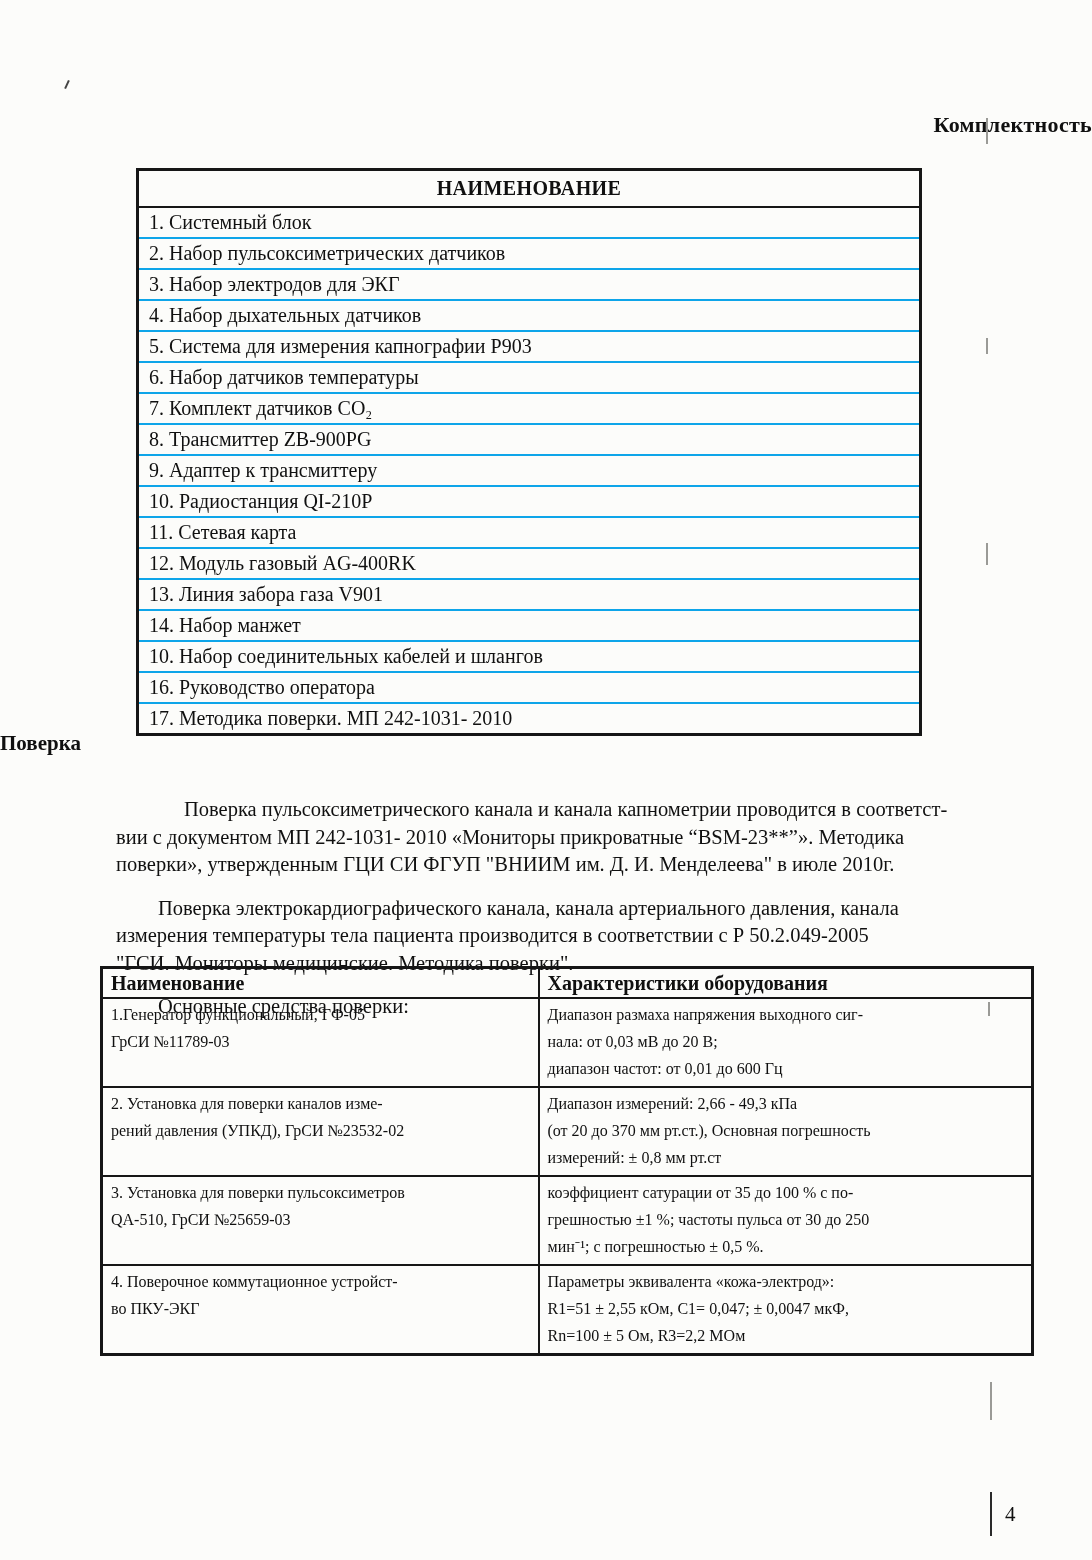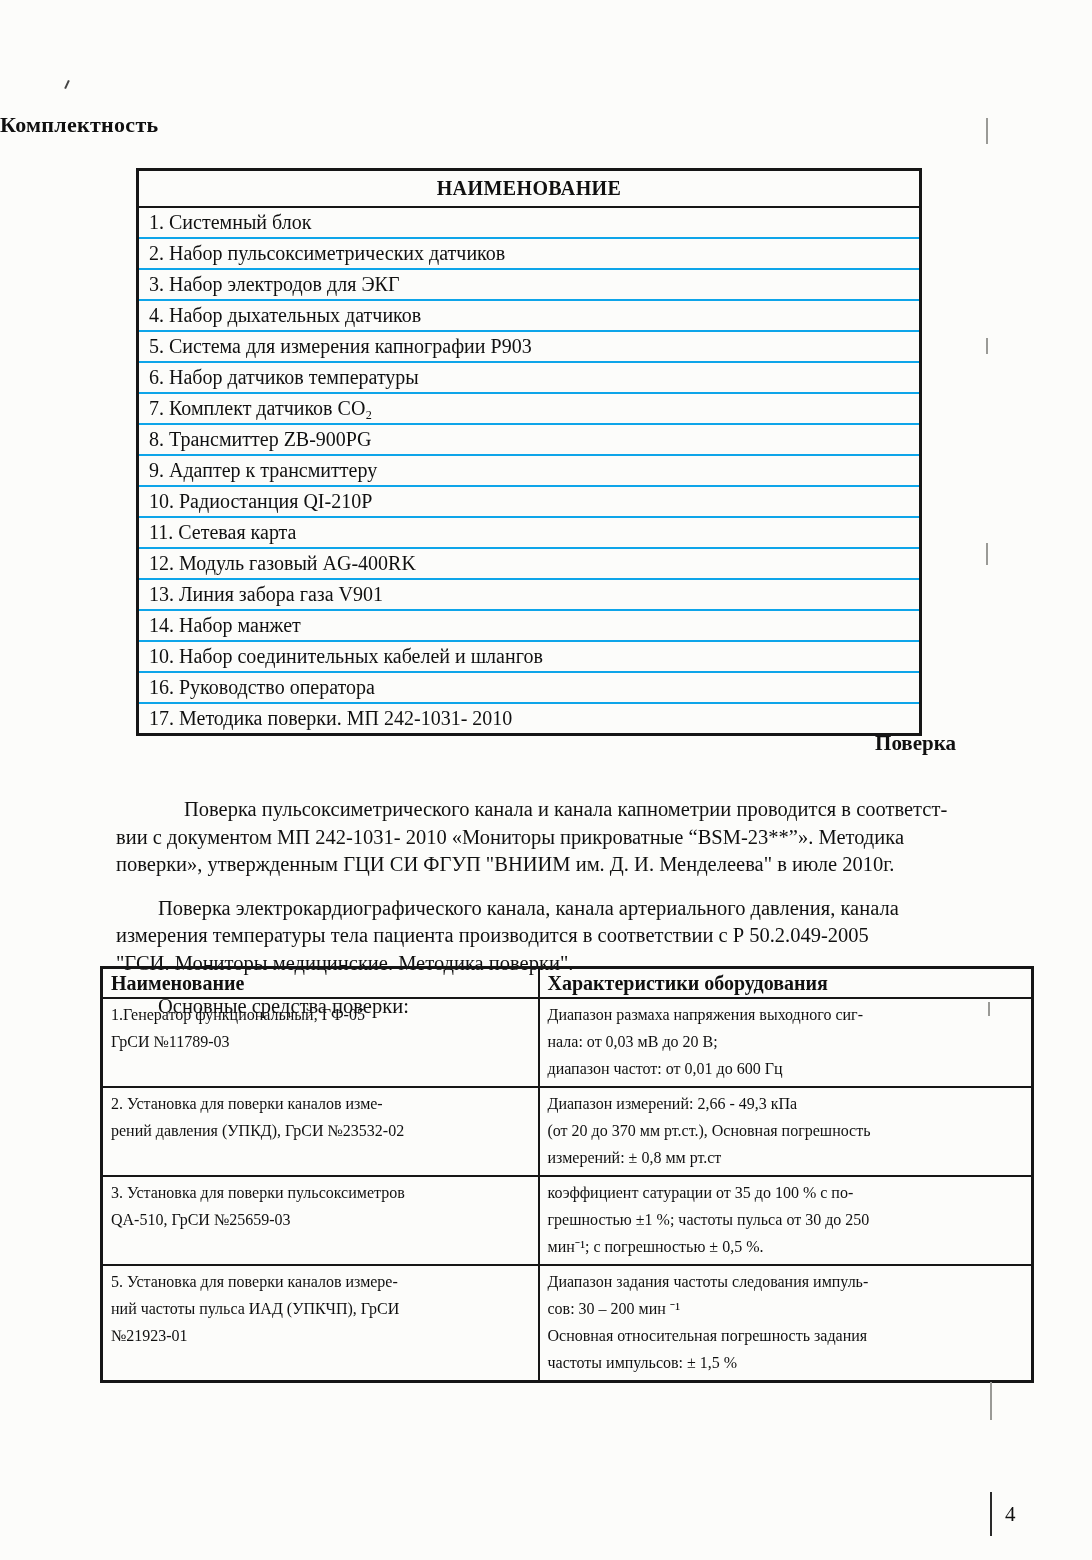--- a/index.html
+++ b/index.html
@@ -10,21 +10,21 @@
     color:#101010;
     position:relative;
     overflow:hidden;
   }
   .page {
     position:absolute; inset:0;
     background:#fcfcfa;
   }
   .doc-title {
     position:absolute; top:112px; left:0; width:1092px;
-    text-align:left; font-weight:bold; font-size:22px;
+    text-align:right; font-weight:bold; font-size:22px;
     letter-spacing:0.3px;
   }
   
   table { border-collapse:collapse; }
   .table1 {
     position:absolute; left:136px; top:168px; width:786px;
     border:3px solid #161616;
   }
   .table1 th {
     border:2px solid #161616;
@@ -32,22 +32,22 @@
     padding:6px 8px; letter-spacing:0.4px;
   }
   .table1 td {
     border:2px solid #0ea5e9;
     font-size:20px; line-height:23px;
     padding:3px 10px;
     white-space:nowrap;
   }
   
   .section-title {
-    position:absolute; top:731px; left:14px; width:942px;
-    text-align:right; font-weight:bold; font-size:21px;
+    position:absolute; top:731px; left:0; width:942px;
+    text-align:left; font-weight:bold; font-size:21px;
   }
   .bodytext {
     position:absolute; left:100px; top:780px; width:936px;
     font-size:20.5px; line-height:27.5px;
   }
   .bodytext p { margin:16px; white-space:pre-line; }
   .p-indent-lg { text-indent:68px; }
   .p-indent-sm { text-indent:42px; }
   
   .table2 {
@@ -198,27 +198,25 @@
 измерений: ± 0,8 мм рт.ст</td>
       </tr>
       <tr>
         <td>3. Установка для поверки пульсоксиметров
 QA-510, ГрСИ №25659-03</td>
         <td>коэффициент сатурации от 35 до 100 % с по-
 грешностью ±1 %; частоты пульса от 30 до 250
 мин⁻¹; с погрешностью ± 0,5  %.</td>
       </tr>
       <tr>
-        <td>5. Установка для поверки каналов измере-
-ний частоты пульса ИАД (УПКЧП), ГрСИ
-№21923-01</td>
-        <td>Диапазон задания частоты следования импуль-
-сов: 30 – 200 мин ⁻¹
-Основная относительная погрешность задания
-частоты импульсов: ± 1,5 %</td>
+        <td>4. Поверочное коммутационное устройст-
+во  ПКУ-ЭКГ</td>
+        <td>Параметры эквивалента «кожа-электрод»:
+R1=51 ± 2,55 кОм, С1= 0,047; ± 0,0047 мкФ,
+Rn=100 ± 5 Ом, R3=2,2 МОм</td>
       </tr>
     </tbody>
   </table>
 
   <span class="pagenum-rule"></span>
   <span class="pagenum">4</span>
 
   <span class="artifact a1"></span>
   <span class="artifact a2"></span>
   <span class="artifact a3"></span>

